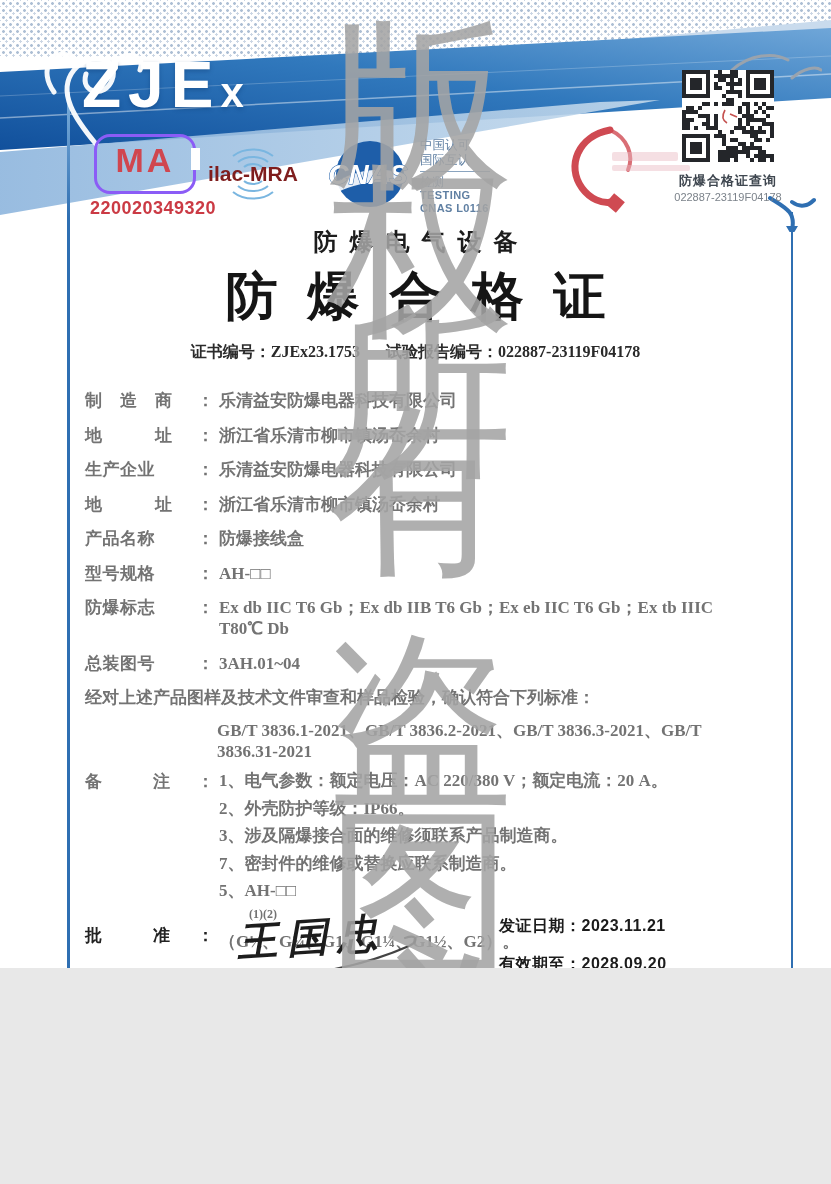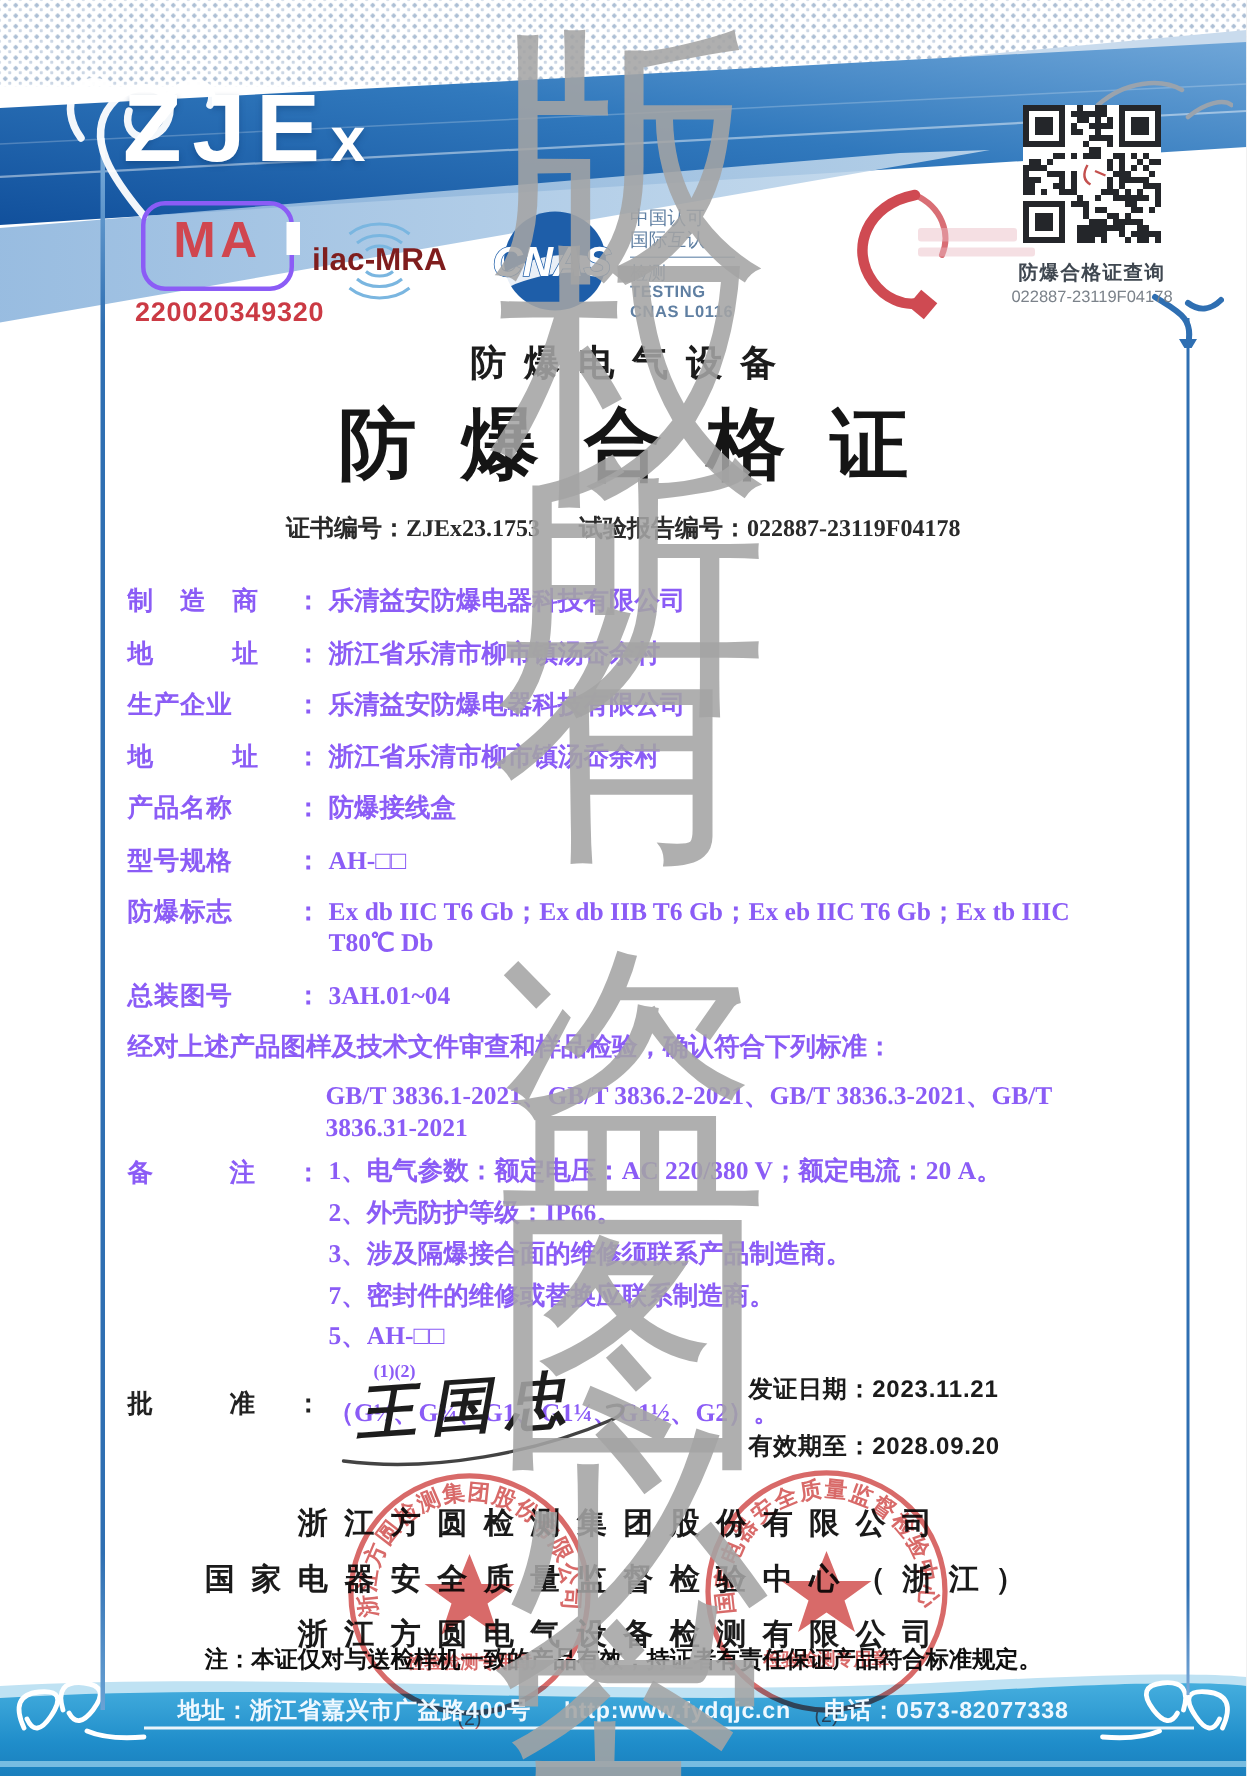--- a/index.html
+++ b/index.html
@@ -1,16 +1,16 @@
 <!DOCTYPE html>
 <html><head>
 <meta charset="utf-8">
 <style>
   html,body{margin:0;padding:0;background:#e8e8e8;}
-  .page{position:relative;width:831px;height:1184px;margin:0 auto;background:#fff;overflow:hidden;
+  .page{position:relative;width:831px;height:968px;margin:0 auto;background:#fff;overflow:hidden;
         font-family:"Liberation Serif",serif;color:#222;}
   
   .dots{position:absolute;left:0;top:0;width:831px;height:58px;
         background-image:radial-gradient(circle,#9fb4cd 1.3px,rgba(0,0,0,0) 1.5px),
                          radial-gradient(circle,#c2cfe0 1.1px,rgba(0,0,0,0) 1.3px);
         background-size:7px 7px,7px 7px;background-position:0 0,3px 3px;opacity:.85;}
   
   .band-svg{position:absolute;left:0;top:0;z-index:1;}
   .brand{position:absolute;left:82px;top:48px;z-index:2;color:#fff;
          font-family:"Liberation Sans",sans-serif;font-weight:bold;font-size:64px;
@@ -53,21 +53,21 @@
   .subtitle{position:absolute;left:0;top:226px;width:100%;text-align:center;z-index:2;
             font-family:"Liberation Sans",sans-serif;font-weight:bold;font-size:24px;
             letter-spacing:12px;text-indent:12px;color:#1c1c1c;}
   .main-title{position:absolute;left:0;top:262px;width:100%;text-align:center;z-index:2;
               font-family:"Liberation Sans",sans-serif;font-weight:bold;font-size:52px;
               letter-spacing:30px;text-indent:30px;color:#151515;}
   .cert-line{position:absolute;left:0;top:342px;width:100%;text-align:center;z-index:2;
              font-size:16px;font-weight:600;color:#2a2a2a;}
   .cert-line .gap{display:inline-block;width:26px;}
   
-  .body{position:absolute;left:85px;top:390px;width:670px;z-index:2;font-size:17px;color:#8b5cf6;}
+  .body{position:absolute;left:85px;top:390px;width:670px;z-index:2;font-size:17px;color:#737373;}
   .frow{display:flex;align-items:flex-start;margin-bottom:13.5px;line-height:21px;}
   .flabel{flex:0 0 112px;font-weight:700;letter-spacing:.5px;white-space:pre;}
   .fcolon{flex:0 0 22px;font-weight:700;}
   .fvalue{flex:1;font-weight:600;}
   .statement{margin:8px 0 10px 0;font-weight:700;line-height:22px;}
   .standards{margin:0 0 8px 132px;font-weight:600;}
   .remarks{display:flex;margin-top:2px;}
   .rl{flex:0 0 112px;font-weight:700;white-space:pre;}
   .rc{flex:0 0 22px;font-weight:700;}
   .ritems{flex:1;}

